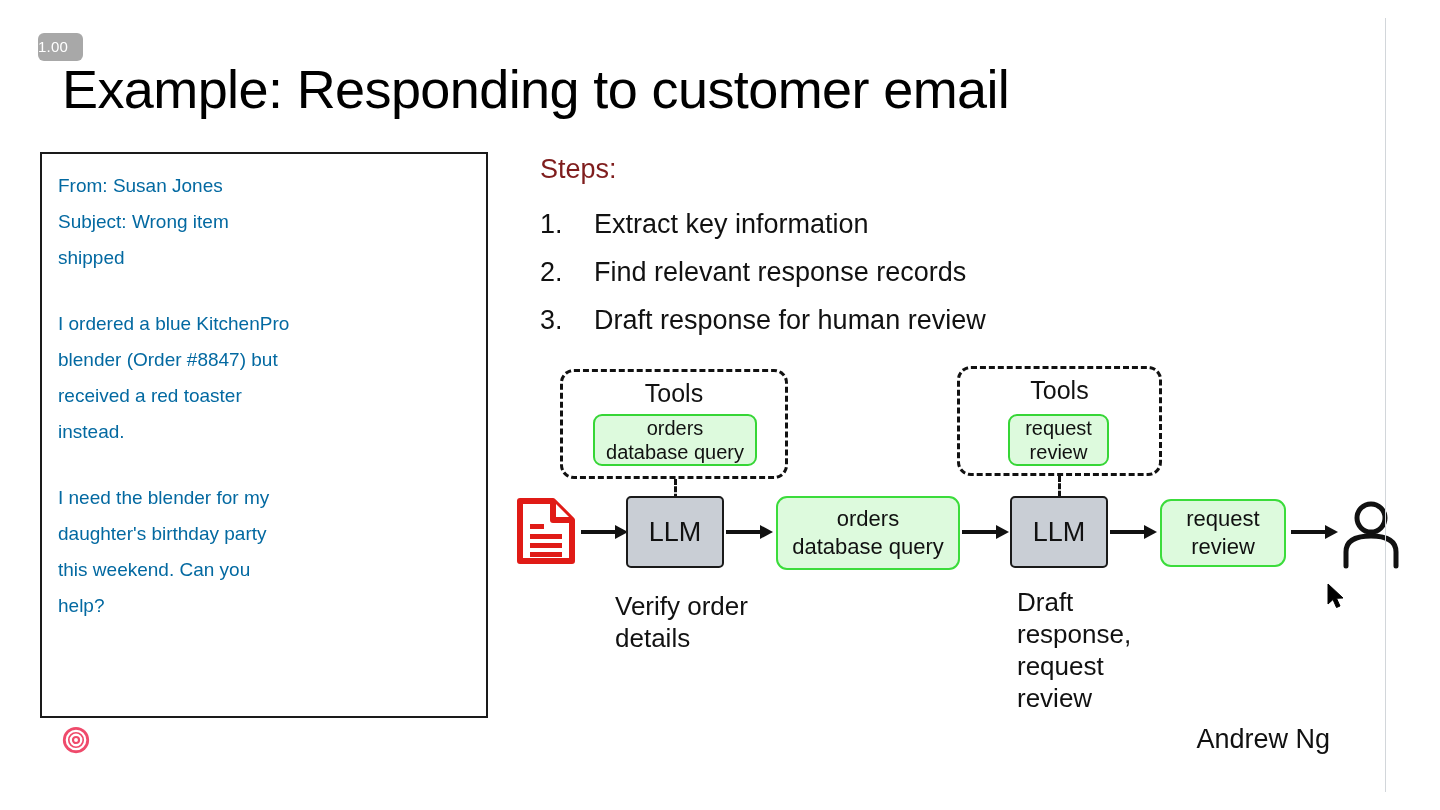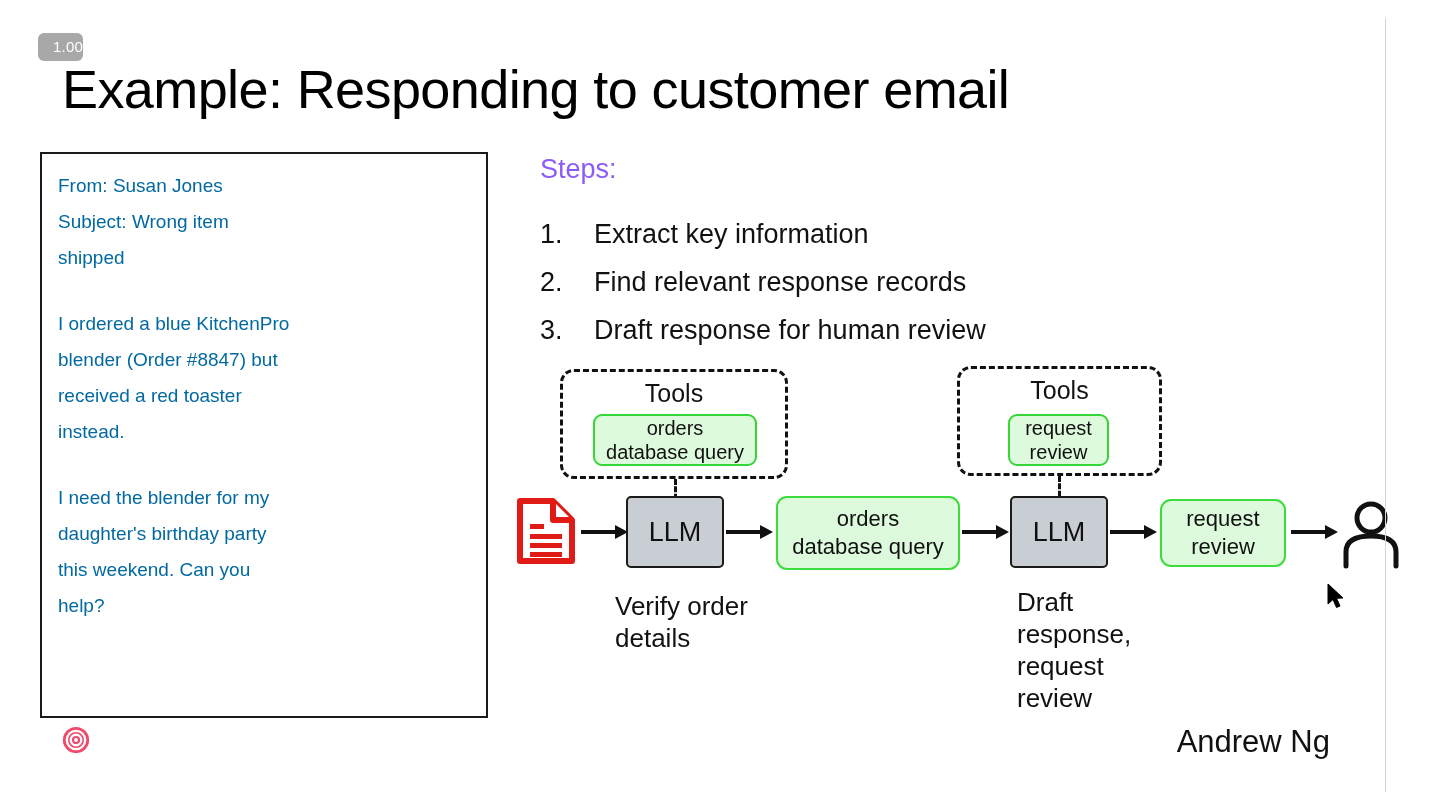--- a/index.html
+++ b/index.html
@@ -25,21 +25,21 @@
   
   #version-badge {
     position: absolute;
     left: 38px; top: 33px;
     width: 45px; height: 28px;
     background: #a8a8a8;
     border-radius: 6px;
     color: #ffffff;
     font-size: 15px;
     line-height: 28px;
-    text-align: right;
+    text-align: left;
     letter-spacing: .2px;
   }
 
   
   #page-title {
     position: absolute;
     left: 62px; top: 58px;
     font-size: 54px;
     font-weight: 400;
     letter-spacing: -0.6px;
@@ -68,22 +68,22 @@
 
   
   #steps-block {
     position: absolute;
     left: 540px; top: 152px;
     width: 560px;
   }
   #steps-heading {
     font-size: 27px;
     line-height: 34px;
-    margin-bottom: 24px;
-    color: #8b5cf6;
+    margin-bottom: 14px;
+    color: #7f1d1d;
   }
   .step-row {
     display: flex;
     align-items: baseline;
     font-size: 27px;
     line-height: 48px;
     color: #111111;
   }
   .step-num { width: 54px; flex: 0 0 54px; }
   .step-text { flex: 1 1 auto; white-space: nowrap; }
@@ -182,21 +182,21 @@
   #logo-mark { width: 28px; height: 28px; margin-right: 7px; }
   #logo-text {
     font-size: 26px;
     font-weight: 700;
     color: #ef4a6b;
     letter-spacing: -0.3px;
   }
   #author {
     position: absolute;
     right: 110px; top: 724px;
-    font-size: 31px;
+    font-size: 27px;
     color: #111111;
   }
 
   
   #right-rule {
     position: absolute;
     left: 1385px; top: 18px;
     width: 1px; height: 774px;
     background: #d2d6da;
   }

